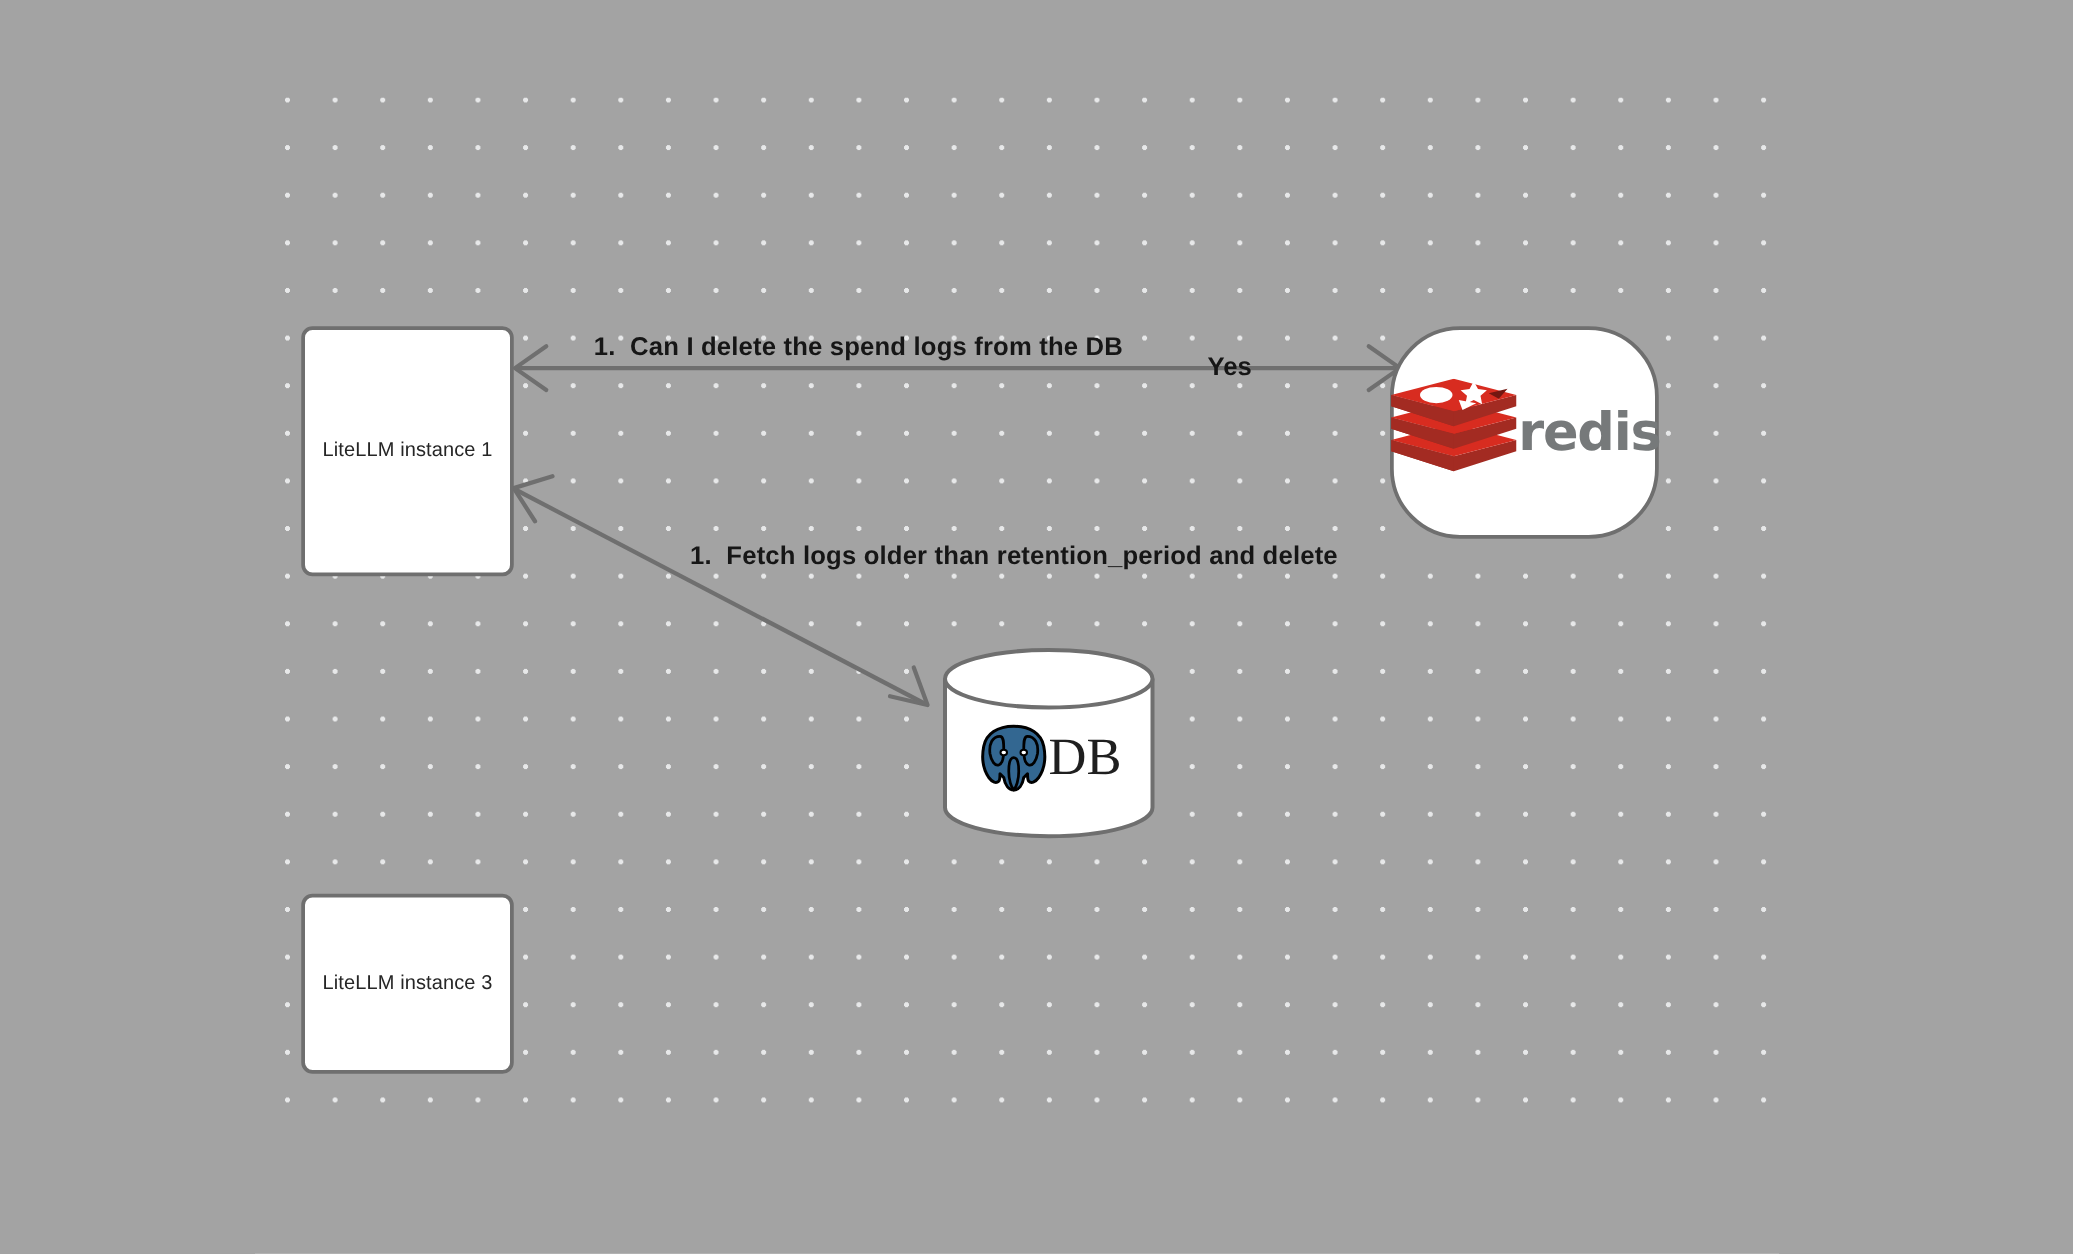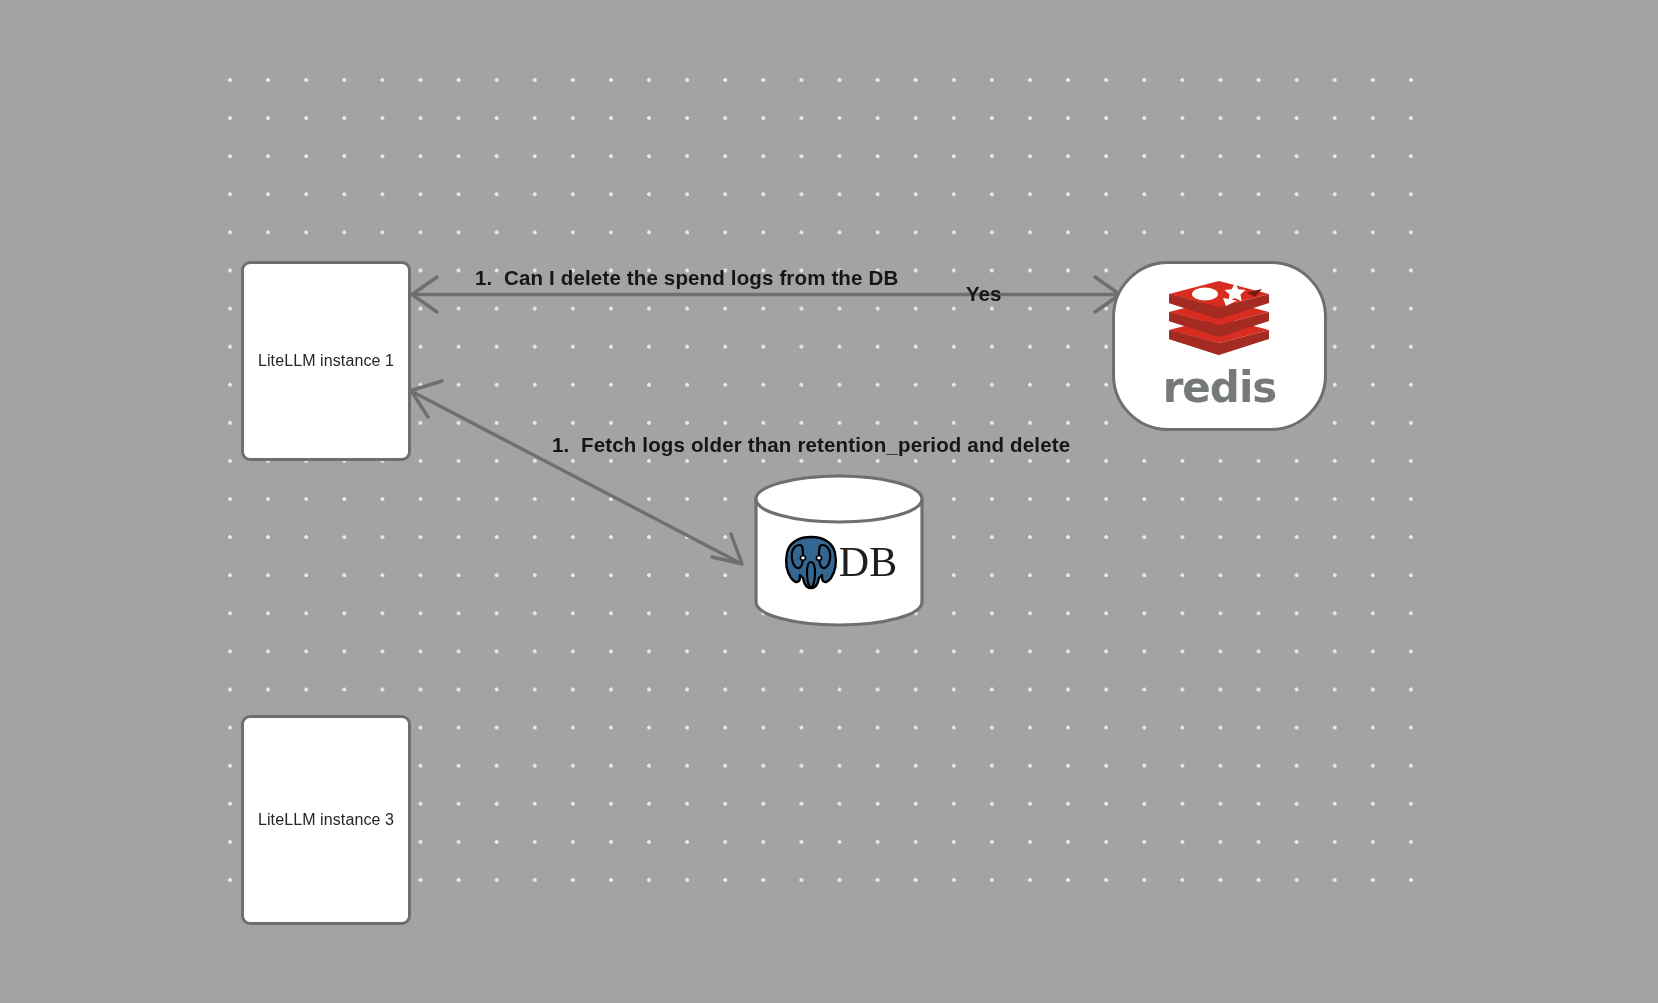--- a/index.html
+++ b/index.html
@@ -51,60 +51,59 @@
     justify-content: center;
   }
   .node-box-label {
     font-size: 16px;
     color: #262626;
     font-family: "Liberation Sans", sans-serif;
     letter-spacing: 0.1px;
   }
   #node-litellm-1 { left: 241px; top: 261px;  width: 170px; height: 200px; text-align: center; }
   #node-litellm-2 { left: 241px; top: 488px;  width: 170px; height: 168px; }
-  #node-litellm-3 { left: 241px; top: 715px;  width: 170px; height: 210px; }
+  #node-litellm-3 { left: 241px; top: 715px;  width: 170px; height: 144px; }
 
   
   #node-redis {
     position: absolute;
     left: 1112px;
     top: 261px;
     width: 215px;
     height: 170px;
     background: #ffffff;
     border: 3px solid #6f6f6f;
     border-radius: 56px;
     box-sizing: border-box;
     display: flex;
     flex-direction: column;
     align-items: center;
     justify-content: center;
   }
   #redis-logo-wrap {
     display: flex;
-    flex-direction: column;
     align-items: center;
     justify-content: center;
     margin-top: -2px;
     text-align: center;
   }
   .redis-wordmark {
     font-size: 42px;
     font-weight: bold;
     color: #76797a;
     font-family: "DejaVu Sans", sans-serif;
     letter-spacing: -1px;
     line-height: 1;
     margin-top: 2px;
   }
   
   #node-db {
     position: absolute;
     left: 753px;
-    top: 473px;
+    top: 517px;
     width: 172px;
     height: 155px;
   }
   #db-label-wrap {
     position: absolute;
     left: 0;
     top: 0;
     width: 172px;
     height: 155px;
     display: flex;

